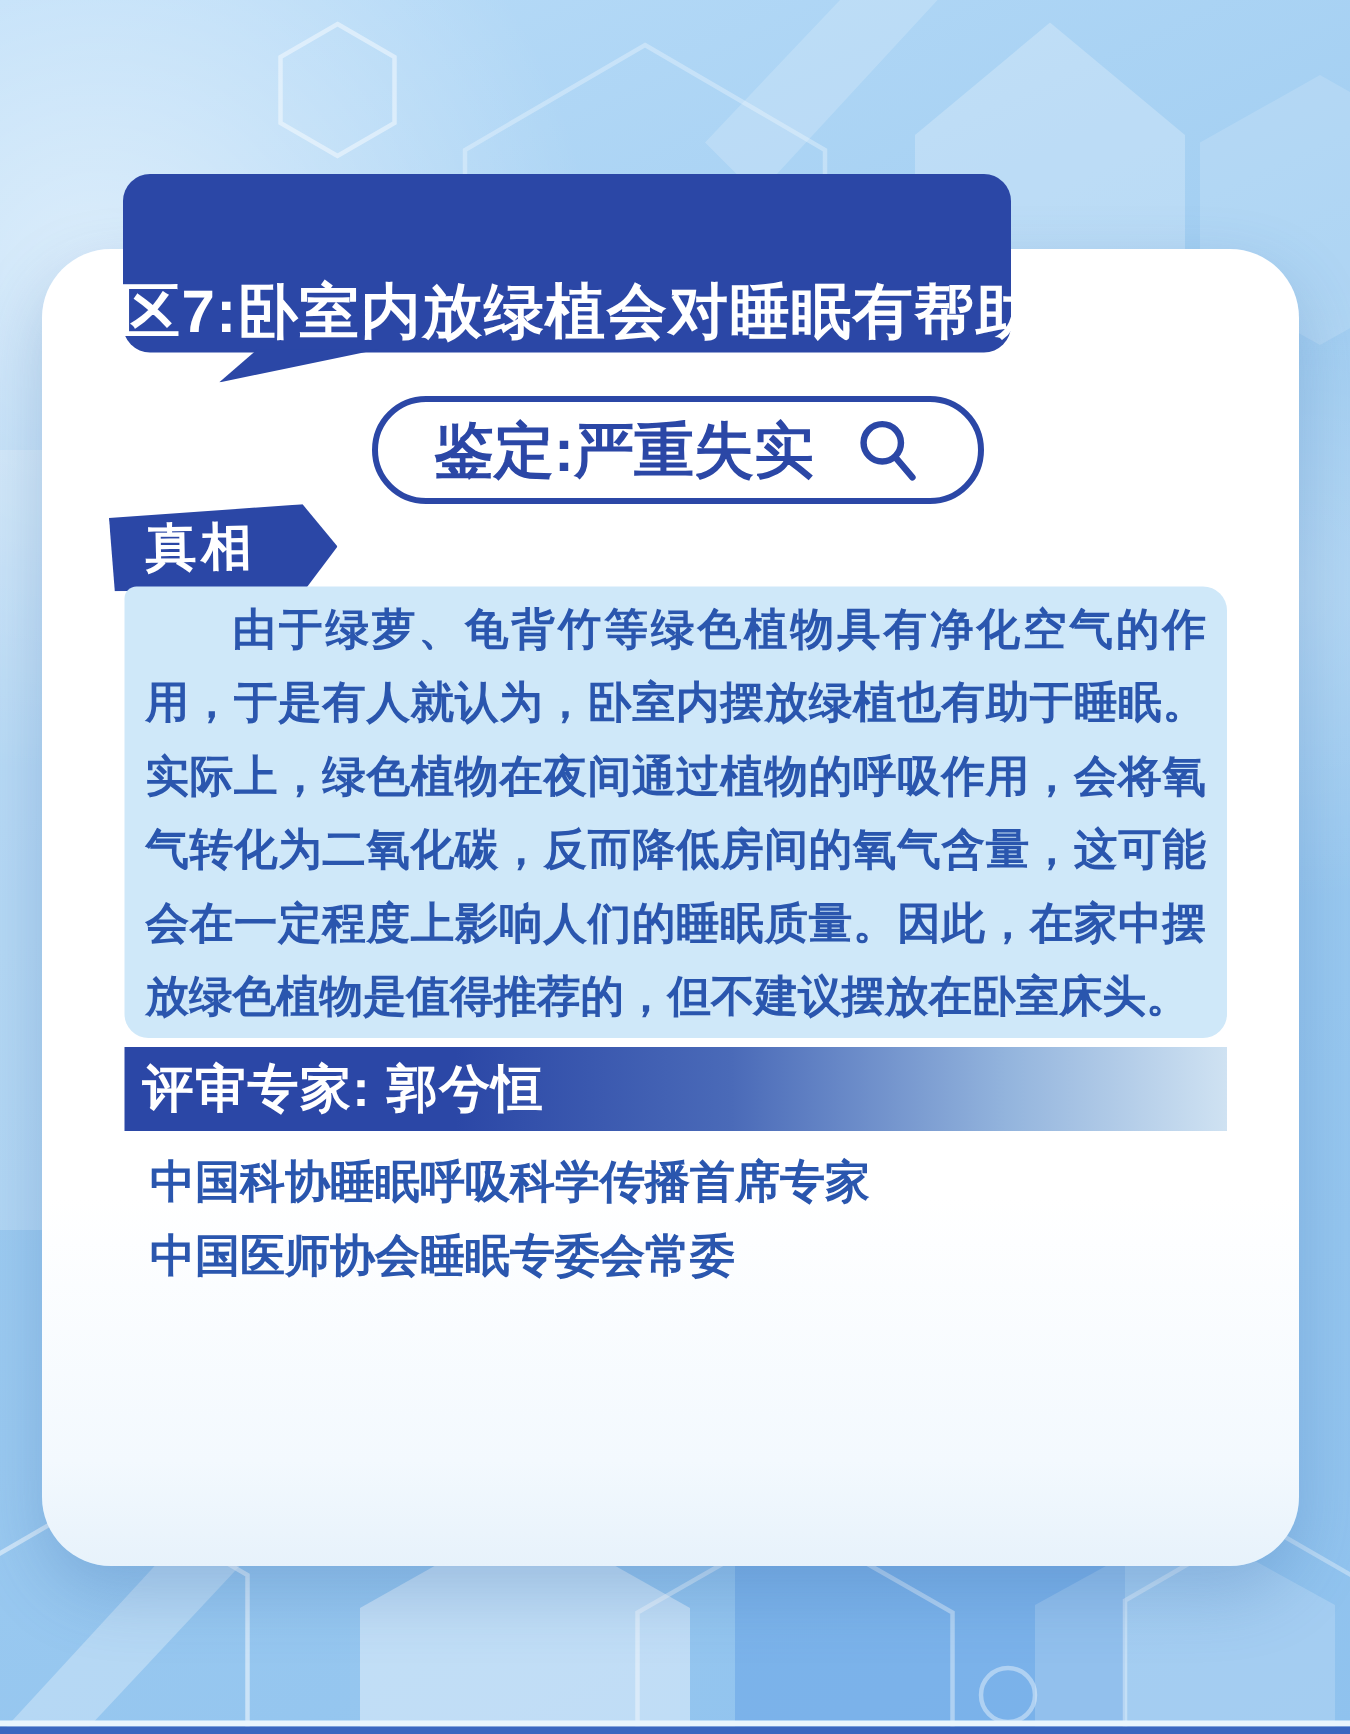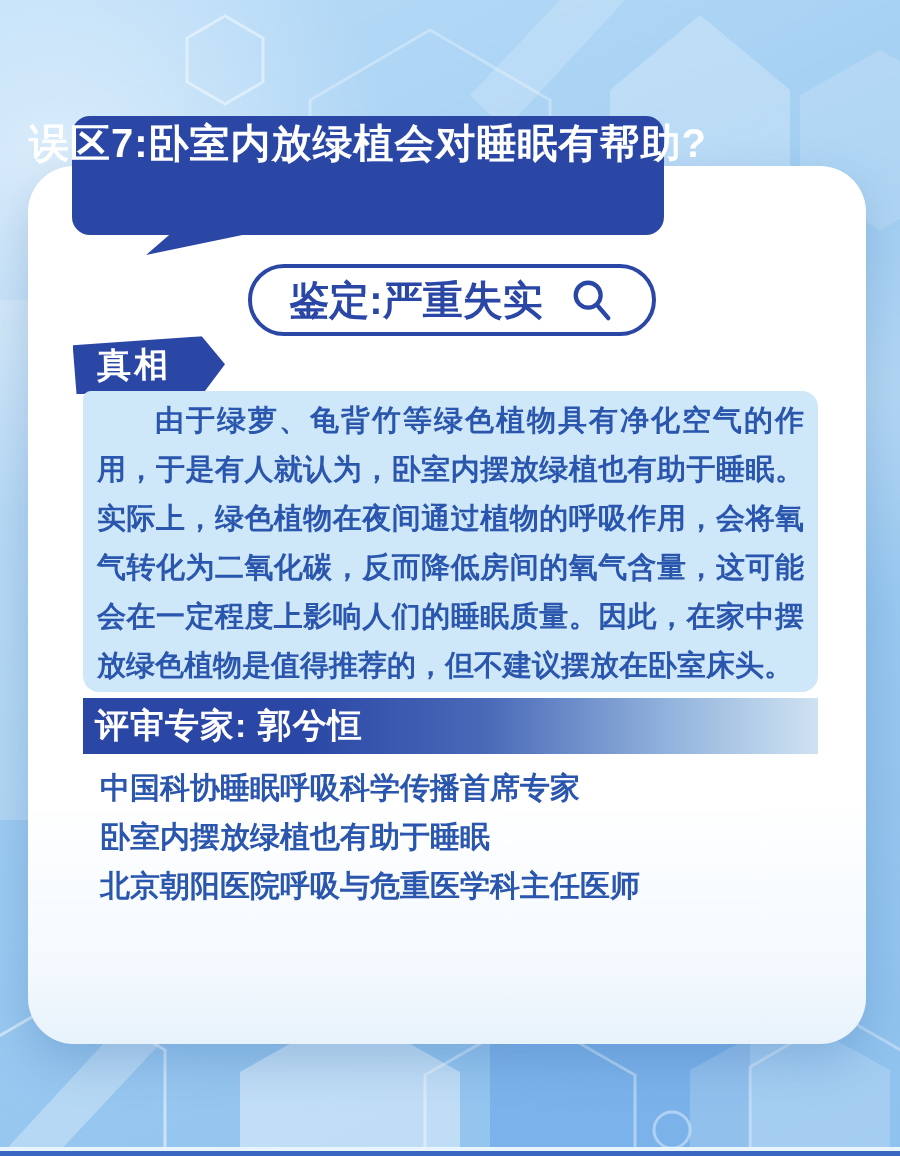--- a/index.html
+++ b/index.html
@@ -20,23 +20,23 @@
   .bg-decor{position:absolute;inset:0;}
   
   .card{
     position:absolute;left:28px;top:166px;width:838px;height:878px;
     border-radius:46px;
     background:linear-gradient(180deg,#ffffff 0%,#ffffff 72%,#f3f9fe 92%,#e7f2fb 100%);
     box-shadow:0 18px 45px rgba(55,105,170,.28);
   }
   
   .banner{
-    position:absolute;left:72px;top:116px;width:592px;height:119px;
+    position:absolute;left:82px;top:116px;width:592px;height:119px;
     background:#2b47a6;border-radius:18px;
-    display:flex;align-items:flex-start;justify-content:center;
+    display:flex;align-items:flex-end;justify-content:center;
   }
   .banner-text{color:#ffffff;font-size:40px;letter-spacing:1px;white-space:nowrap;}
   .banner-tail{
     position:absolute;left:146px;top:233px;width:106px;height:22px;
     background:#2b47a6;
     clip-path:polygon(24% 0,100% 0,0 100%);
   }
   
   .badge{
     position:absolute;left:248px;top:264px;width:408px;height:72px;
@@ -136,20 +136,19 @@
   </div>
   <div class="truth-box">
     <p class="truth-text">由于绿萝、龟背竹等绿色植物具有净化空气的作用，于是有人就认为，卧室内摆放绿植也有助于睡眠。实际上，绿色植物在夜间通过植物的呼吸作用，会将氧气转化为二氧化碳，反而降低房间的氧气含量，这可能会在一定程度上影响人们的睡眠质量。因此，在家中摆放绿色植物是值得推荐的，但不建议摆放在卧室床头。</p>
   </div>
 
   <div class="expert-bar">
     <span class="expert-text">评审专家: 郭兮恒</span>
   </div>
   <ul class="credentials">
     <li class="credential">中国科协睡眠呼吸科学传播首席专家</li>
-    <li class="credential">卧室内摆放绿植也有助于睡眠</li>
-    <li class="credential">北京朝阳医院呼吸与危重医学科主任医师</li>
+    <li class="credential">中国医师协会睡眠专委会常委</li>
   </ul>
 
   <div class="edge-light"></div>
   <div class="edge-dark"></div>
 
 </div>
 
 </body></html>

